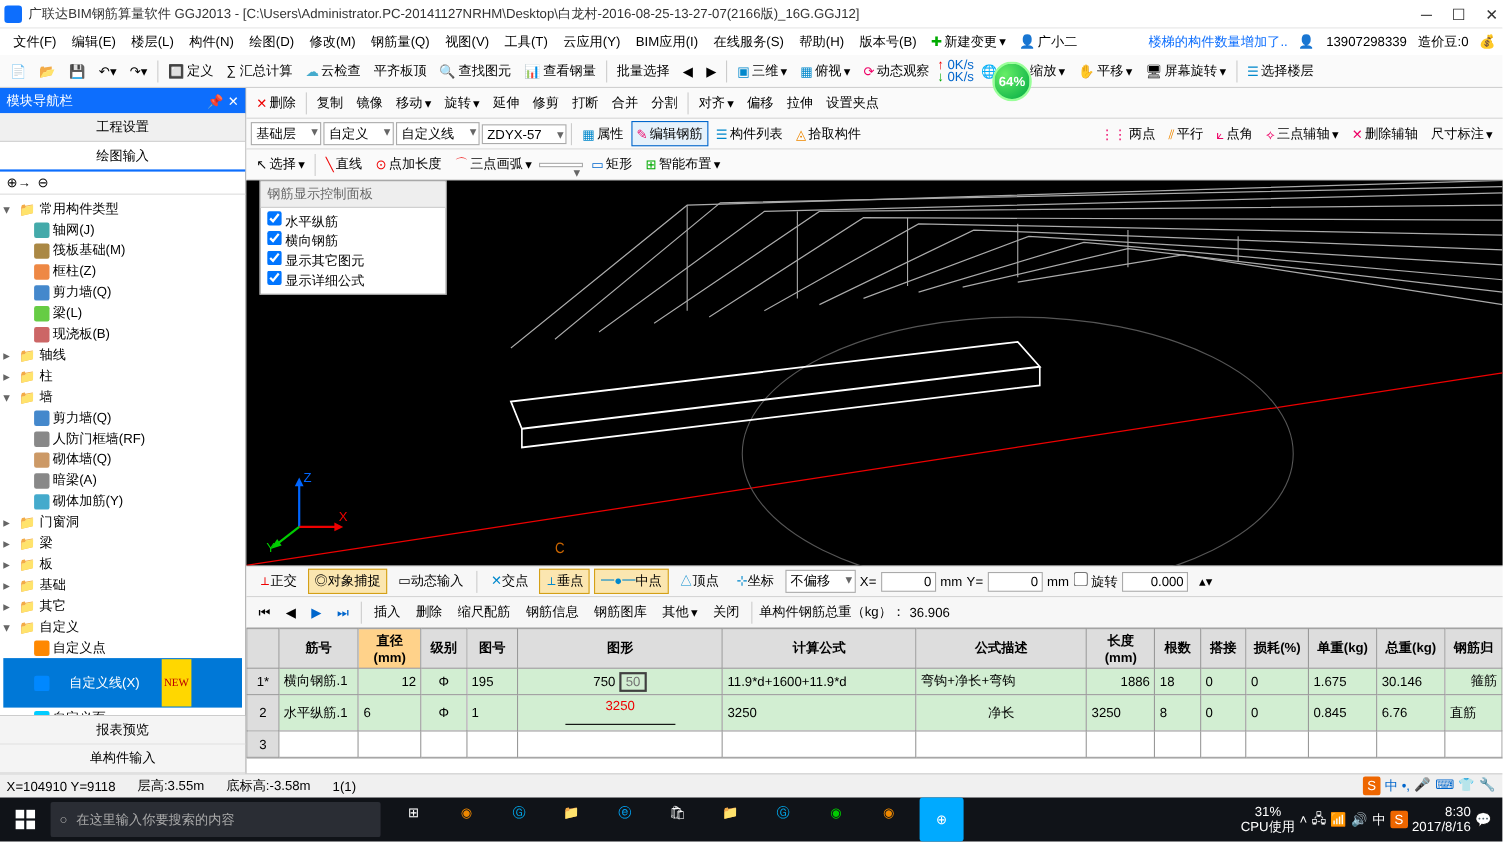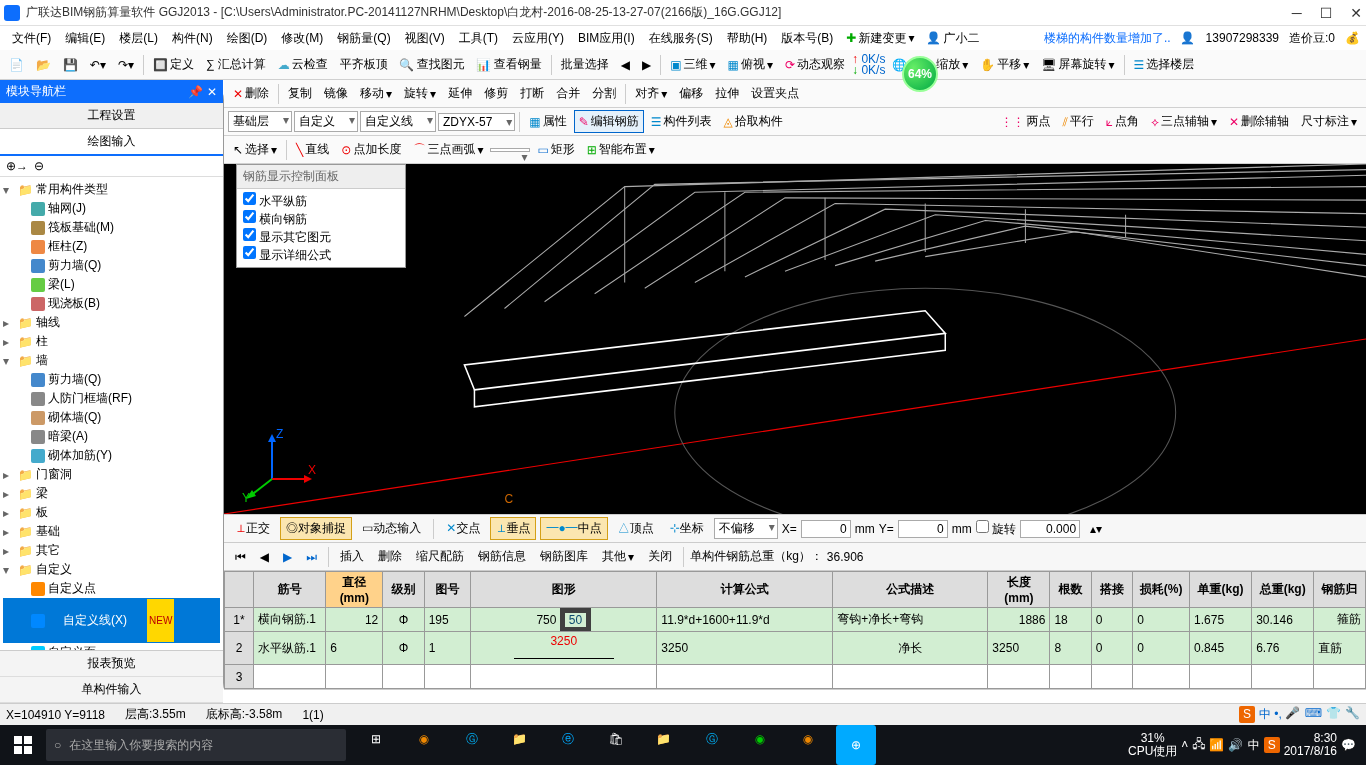--- a/index.html
+++ b/index.html
@@ -10,32 +10,32 @@
 .titlebar-btns { display: flex; gap: 18px; }
 .titlebar-btns span { cursor: pointer; font-size: 14px; color: #333; }
 .menubar { height: 24px; display: flex; align-items: center; padding: 0 6px; gap: 2px; background: #fff; }
 .menu-item { padding: 2px 6px; cursor: pointer; }
 .menu-slot { margin-left: auto; display: flex; gap: 10px; align-items: center; }
 .menu-link { color: #0d6efd; cursor: pointer; }
 .toolbar { height: 30px; display: flex; align-items: center; padding: 0 4px; gap: 2px; border-bottom: 1px solid #d0d0d0; background: #fafafa; }
 .tbtn { padding: 2px 4px; display: flex; align-items: center; gap: 2px; cursor: pointer; border: 1px solid transparent; }
 .tsep { width: 1px; height: 20px; background: #ccc; margin: 0 2px; }
 .main { display: flex; height: 623px; }
-.sidebar { width: 224px; display: flex; flex-direction: column; border-right: 1px solid #999; border-radius: 20px; }
+.sidebar { width: 224px; display: flex; flex-direction: column; border-right: 1px solid #999; }
 .side-header { background: #0d6efd; color: #fff; padding: 3px 6px; display: flex; justify-content: space-between; align-items: center; }
 .side-tabs div { text-align: center; padding: 4px; border-bottom: 1px solid #ccc; background: #f0f0f0; cursor: pointer; }
 .side-tabs div.active { background: #fff; border-bottom: 2px solid #0d6efd; }
 .side-tool { padding: 3px 6px; display: flex; gap: 6px; border-bottom: 1px solid #ddd; }
 .tree { flex: 1; overflow-y: auto; padding: 3px; }
 .tree-node { display: flex; align-items: center; gap: 3px; padding: 1px 0; cursor: pointer; white-space: nowrap; }
 .tree-node .caret { width: 12px; color: #666; }
 .tree-child { padding-left: 28px; }
 .tree-node.sel { background: #0078d7; color: #fff; gap: 18px; }
 .tree-icon { width: 14px; height: 14px; display: inline-block; }
-.badge-new { background: #ffd700; color: #b00; font-size: 10px; padding: 16px 2px; margin-left: 2px; }
+.badge-new { background: #ffd700; color: #b00; font-size: 10px; padding: 16px 2px; margin-left: 2px; font-family: Liberation Serif, serif; }
 .side-foot { border-top: 1px solid #ccc; }
 .side-foot div { text-align: center; padding: 4px; background: #f4f4f4; border-bottom: 1px solid #ddd; cursor: pointer; }
 .content { flex: 1; display: flex; flex-direction: column; min-width: 0; }
 .ctoolbar { display: flex; align-items: center; padding: 2px 4px; gap: 2px; border-bottom: 1px solid #d0d0d0; background: #fafafa; flex-wrap: nowrap; overflow: hidden; }
 .viewport { flex: 1; background: #000; position: relative; min-height: 0; }
 .panel-floating { position: absolute; top: 0; left: 12px; width: 170px; background: #fff; border: 1px solid #999; }
 .panel-title { background: #eee; padding: 3px 6px; border-bottom: 1px solid #ccc; color: #666; }
 .panel-body { padding: 3px 6px; }
 .panel-body label { display: block; font-size: 12px; }
 .axis { position: absolute; bottom: 10px; left: 18px; width: 80px; height: 80px; }
@@ -625,21 +625,21 @@
               <th>钢筋归</th>
       </tr>
           </thead>
       <tbody>
         <tr class="r1">
           <td class="row-hdr">1*</td>
               <td style="text-align:left">横向钢筋.1</td>
               <td style="text-align:right">12</td>
           <td>Φ</td>
               <td style="text-align:left">195</td>
-          <td><span>750</span> <span style="border:5px solid #404040;padding:0 4px;color:#0c4a6e">50</span></td>
+          <td><span>750</span> <span style="border:2px solid #404040;padding:0 4px;color:#737373">50</span></td>
           <td style="text-align:left">11.9*d+1600+11.9*d</td>
               <td style="text-align:left">弯钩+净长+弯钩</td>
           <td style="text-align:right">1886</td>
               <td style="text-align:left">18</td>
               <td style="text-align:left">0</td>
           <td style="text-align:left">0</td>
               <td style="text-align:left">1.675</td>
               <td style="text-align:left">30.146</td>
               <td style="text-align:right">箍筋</td>
         </tr>

